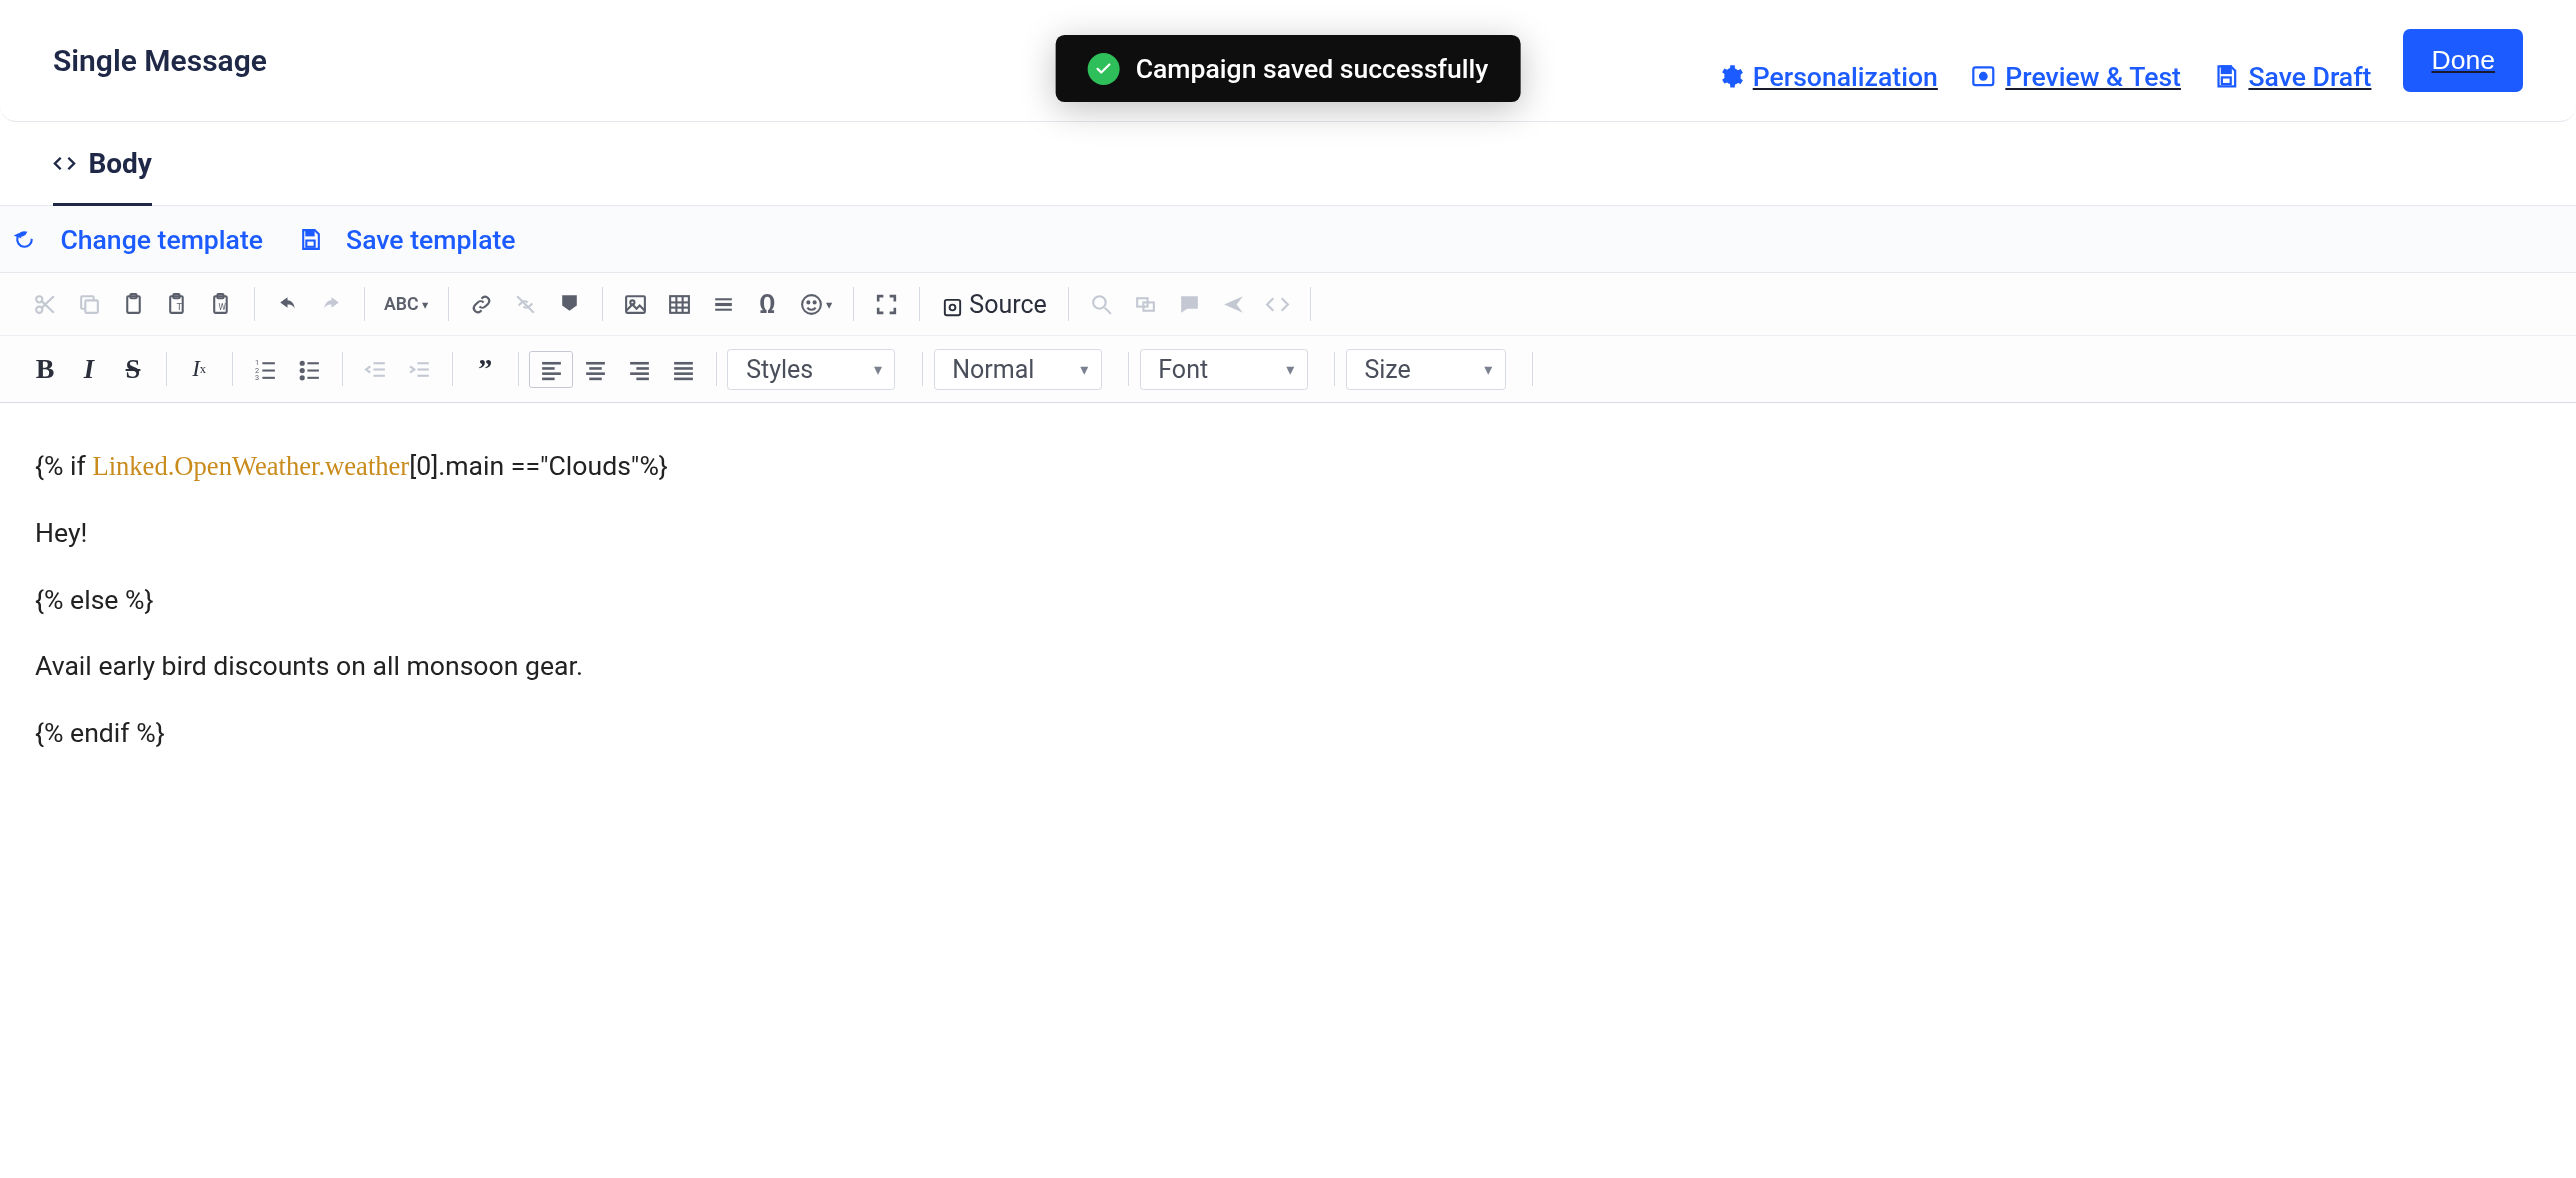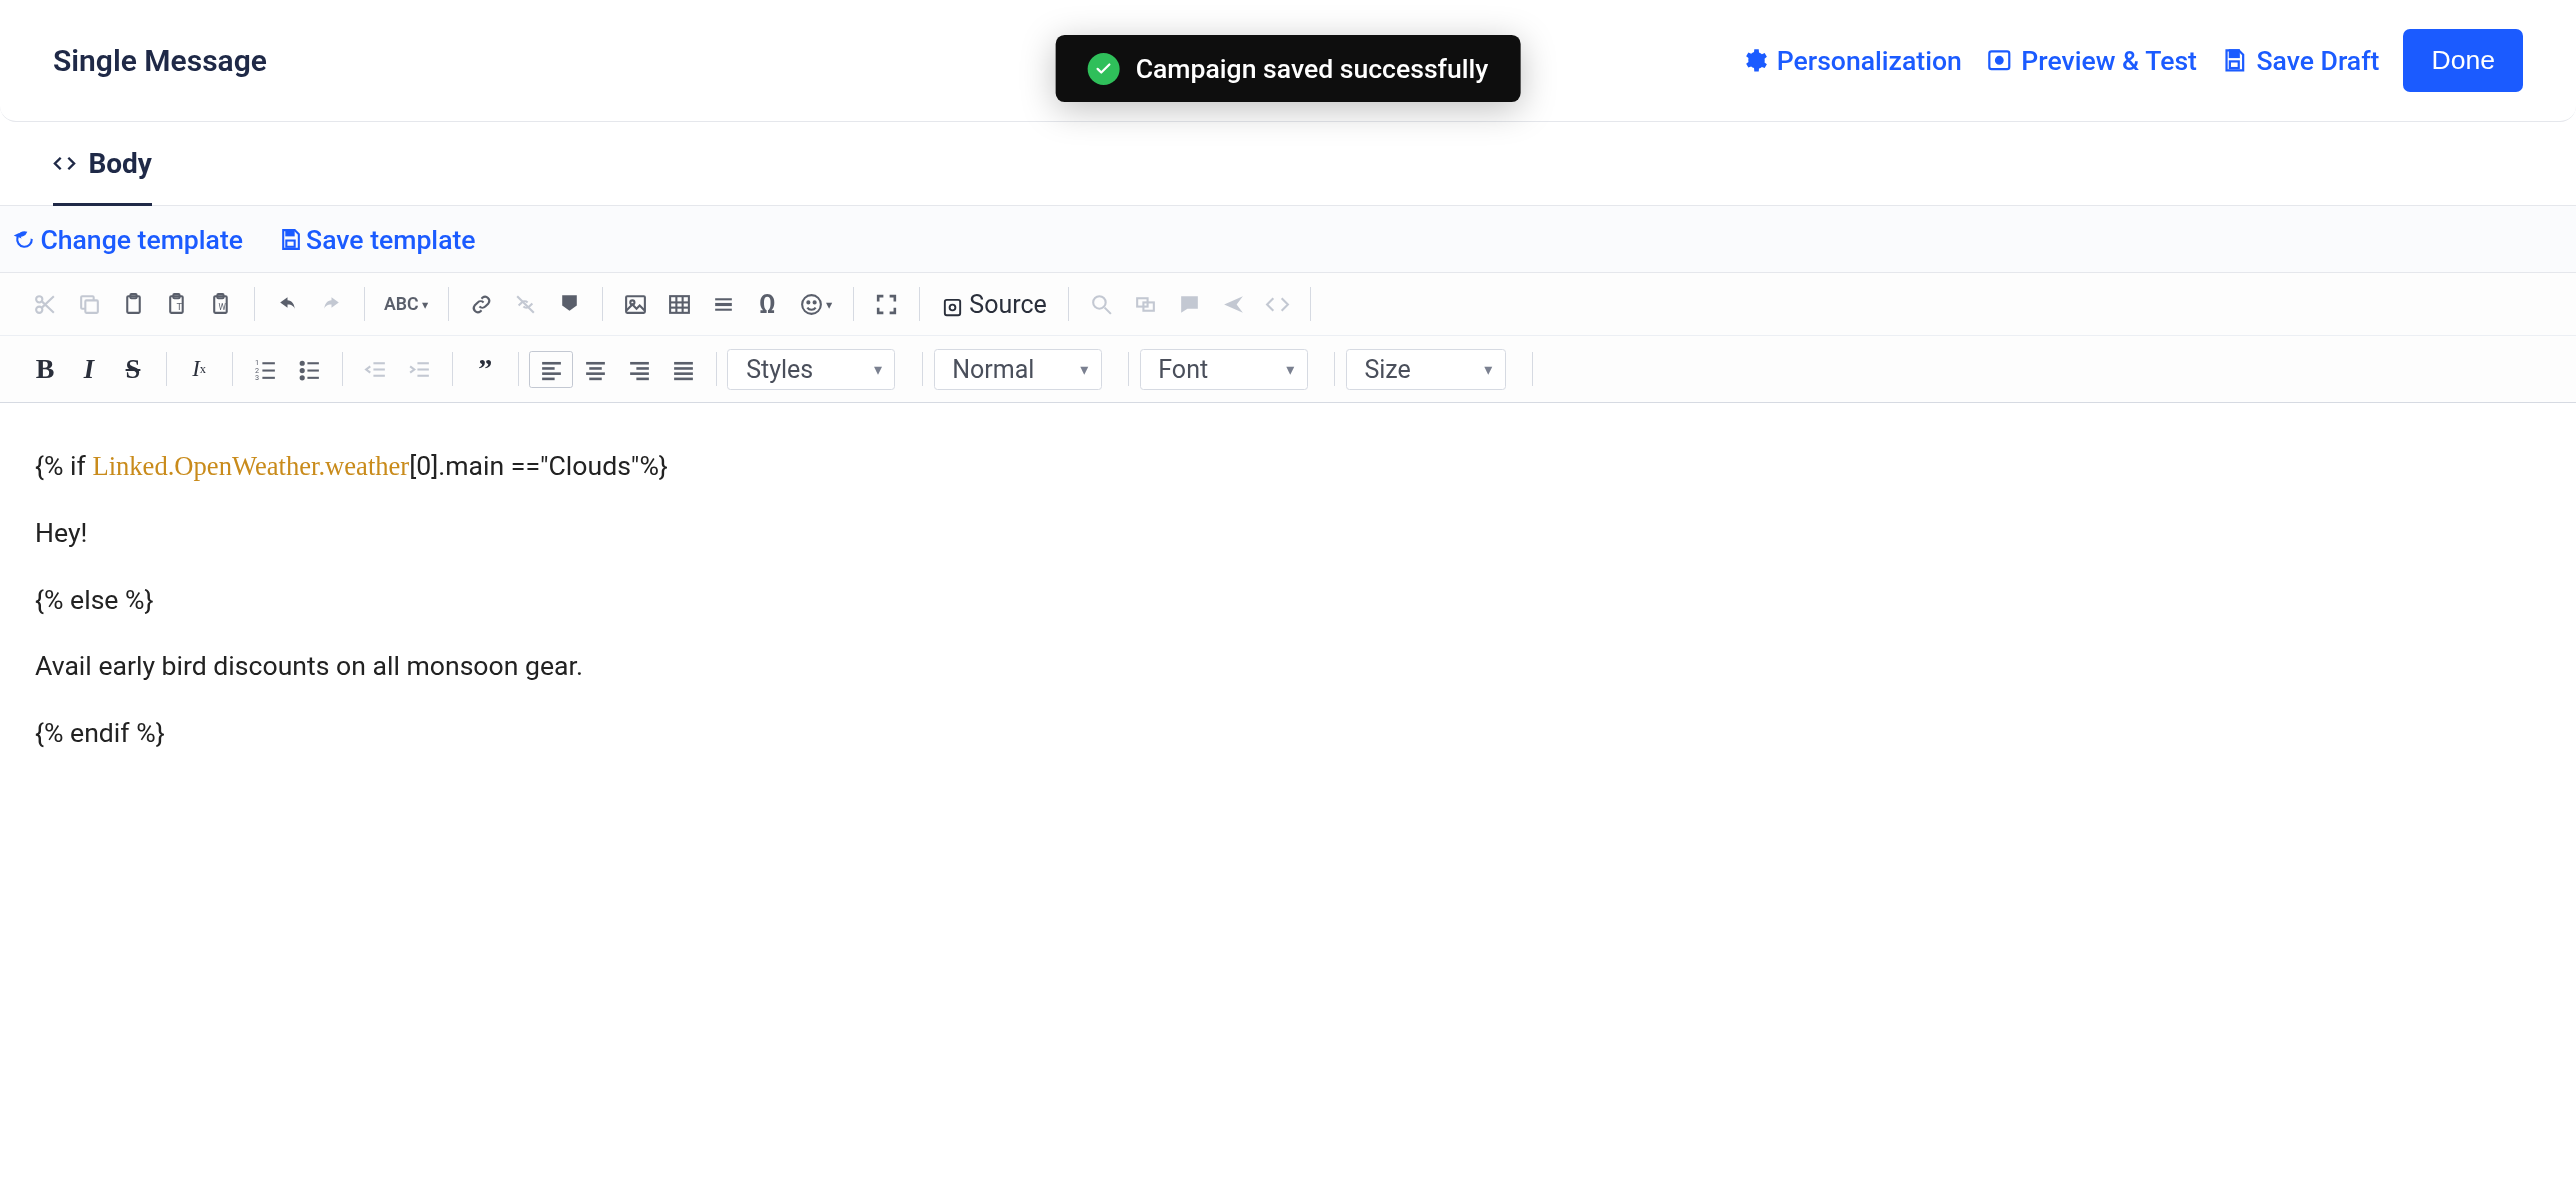--- a/index.html
+++ b/index.html
@@ -23,22 +23,23 @@
     position: relative;
     border-radius: 16px;
   }
   .page-title {
     font-size: 30px;
     font-weight: 600;
     color: #1f2947;
   }
   .header-actions {
     display: flex;
-    align-items: center;
-    gap: 24px;
+    align-items: flex-end;
+    gap: 32px;
+    text-decoration: underline;
   }
   .header-link {
     display: flex;
     align-items: center;
     gap: 8.9px;
     color: #1b5bff;
     font-size: 26.6px;
     font-weight: 500;
     cursor: pointer;
   }
@@ -119,21 +120,21 @@
     padding: 17.7px 12.4px;
     display: flex;
     align-items: center;
     gap: 35px;
     border-bottom: 1.8px solid #e5e7ec;
     font-size: 26.6px;
   }
   .template-link {
     display: flex;
     align-items: center;
-    gap: 3px;
+    gap: 23px;
     color: #1b5bff;
     cursor: pointer;
     font-weight: 500;
   }
   .template-link svg { width: 25px; height: 25px; }
 
   
   .toolbar {
     border-bottom: 0.9px solid #d6dae2;
     background: #fdfdfd;

